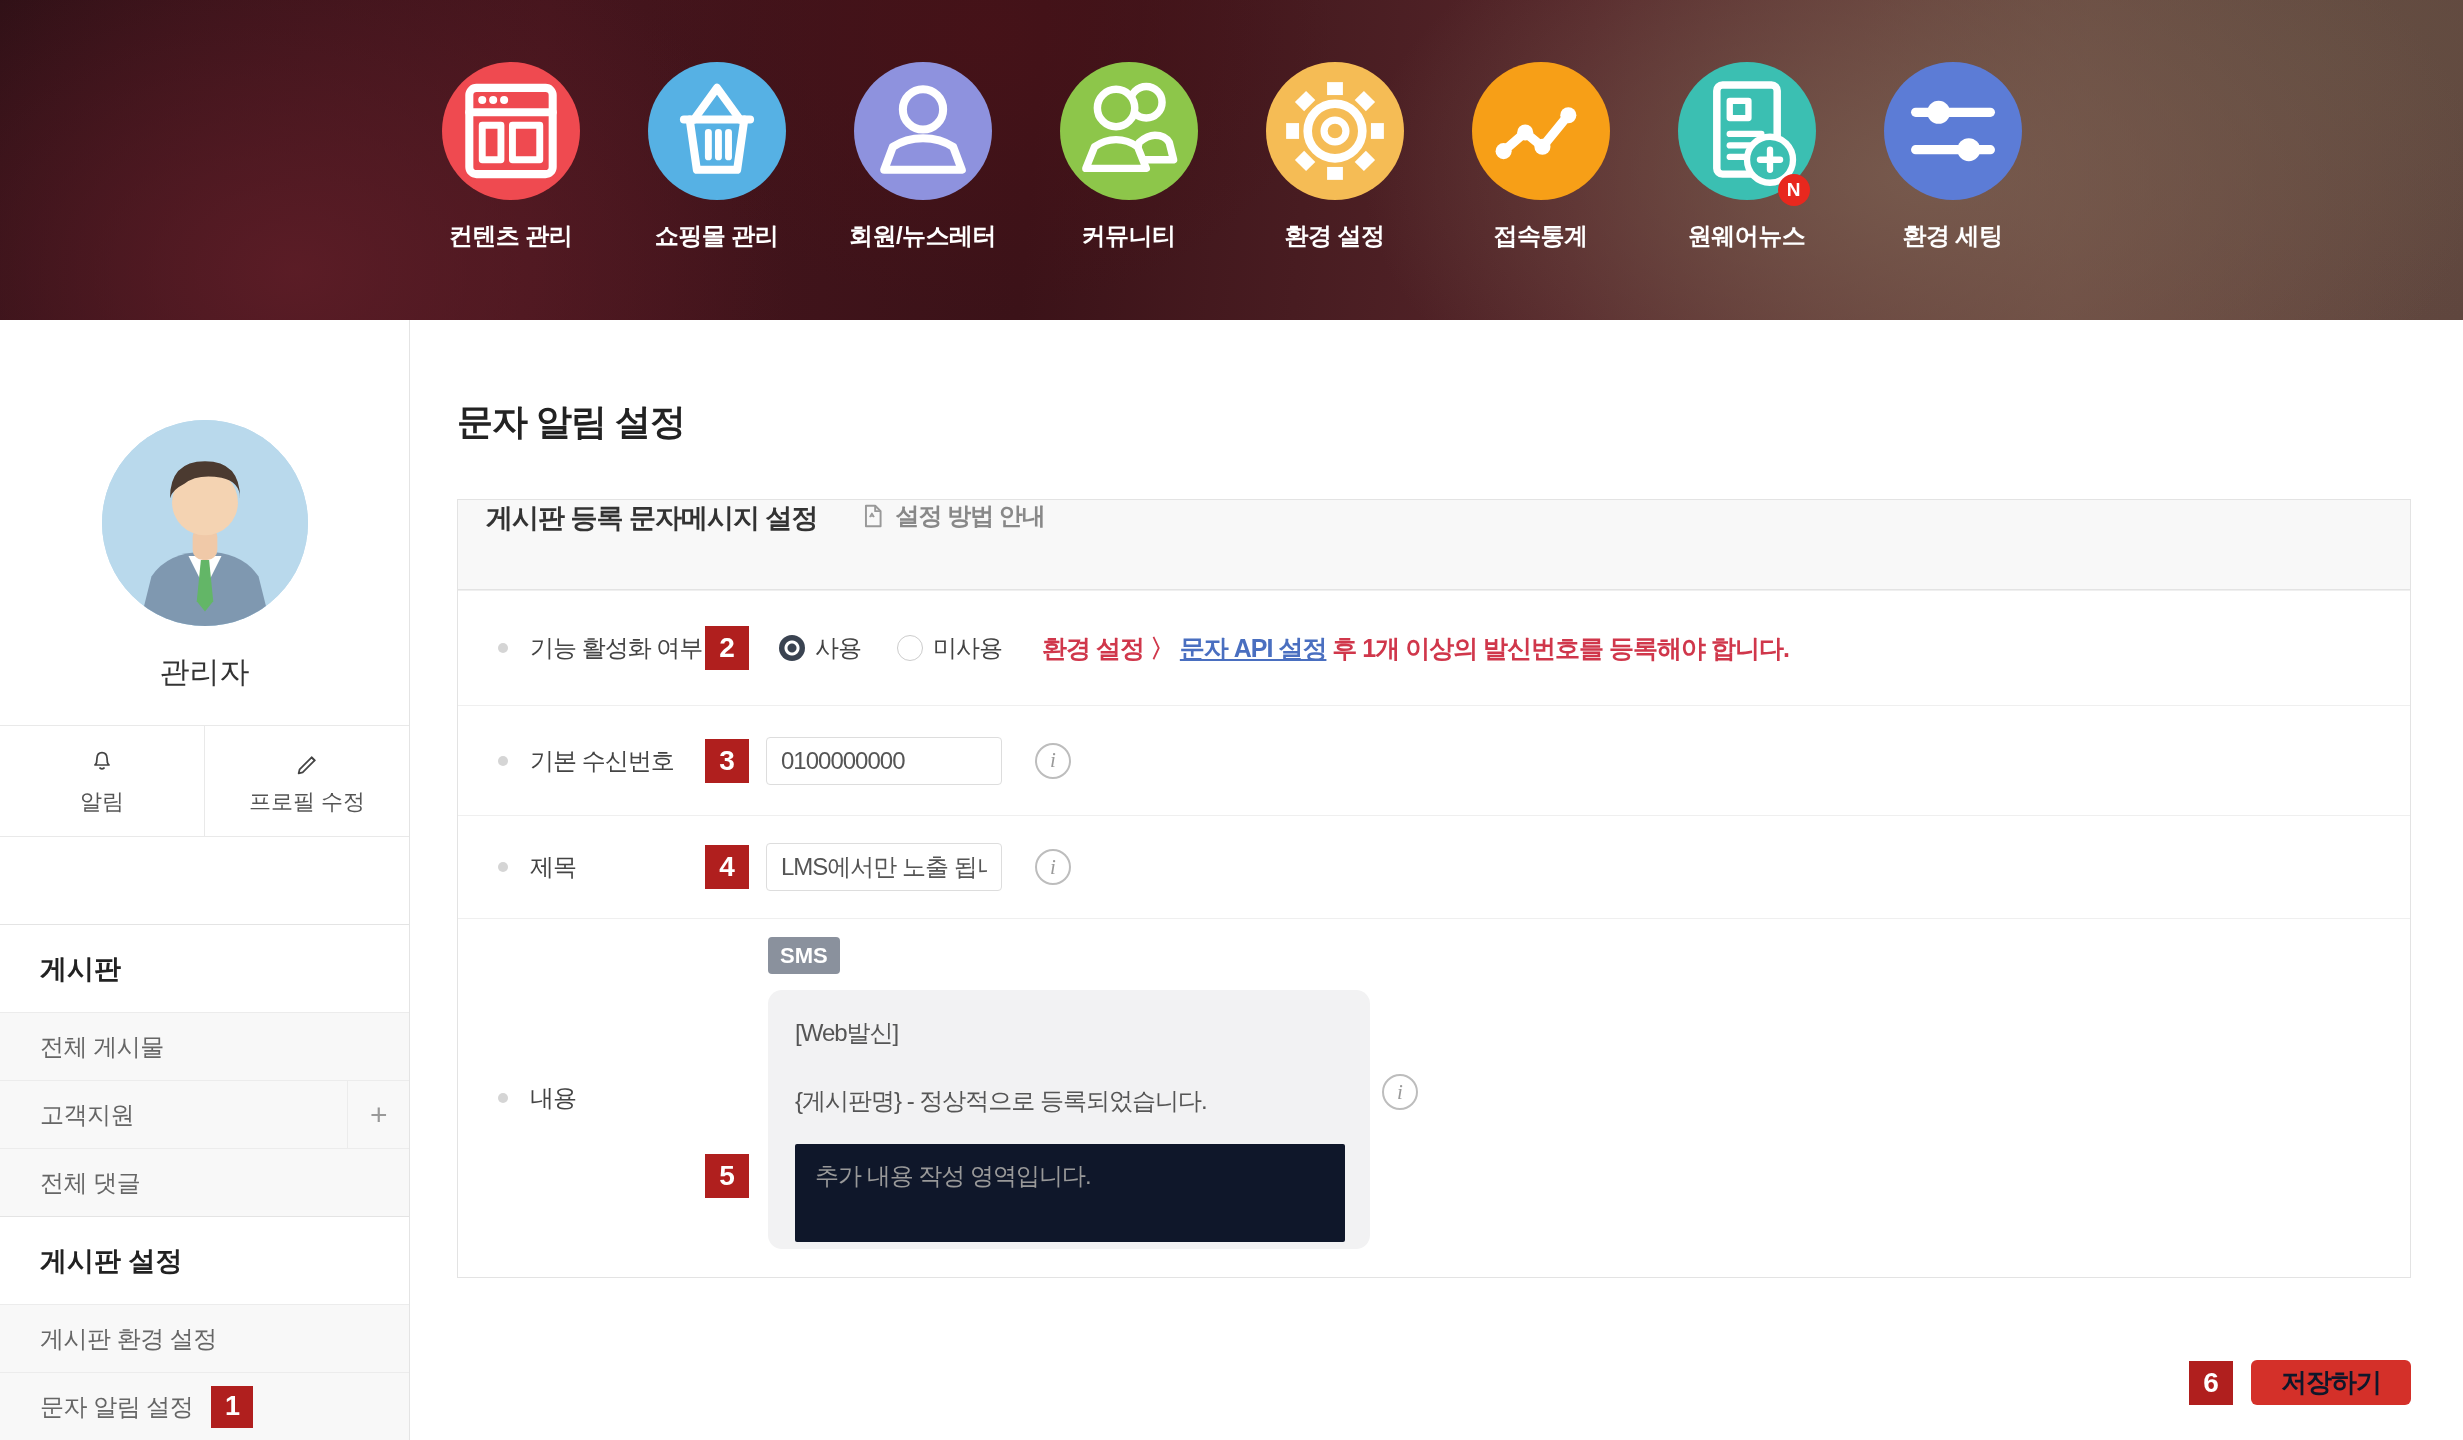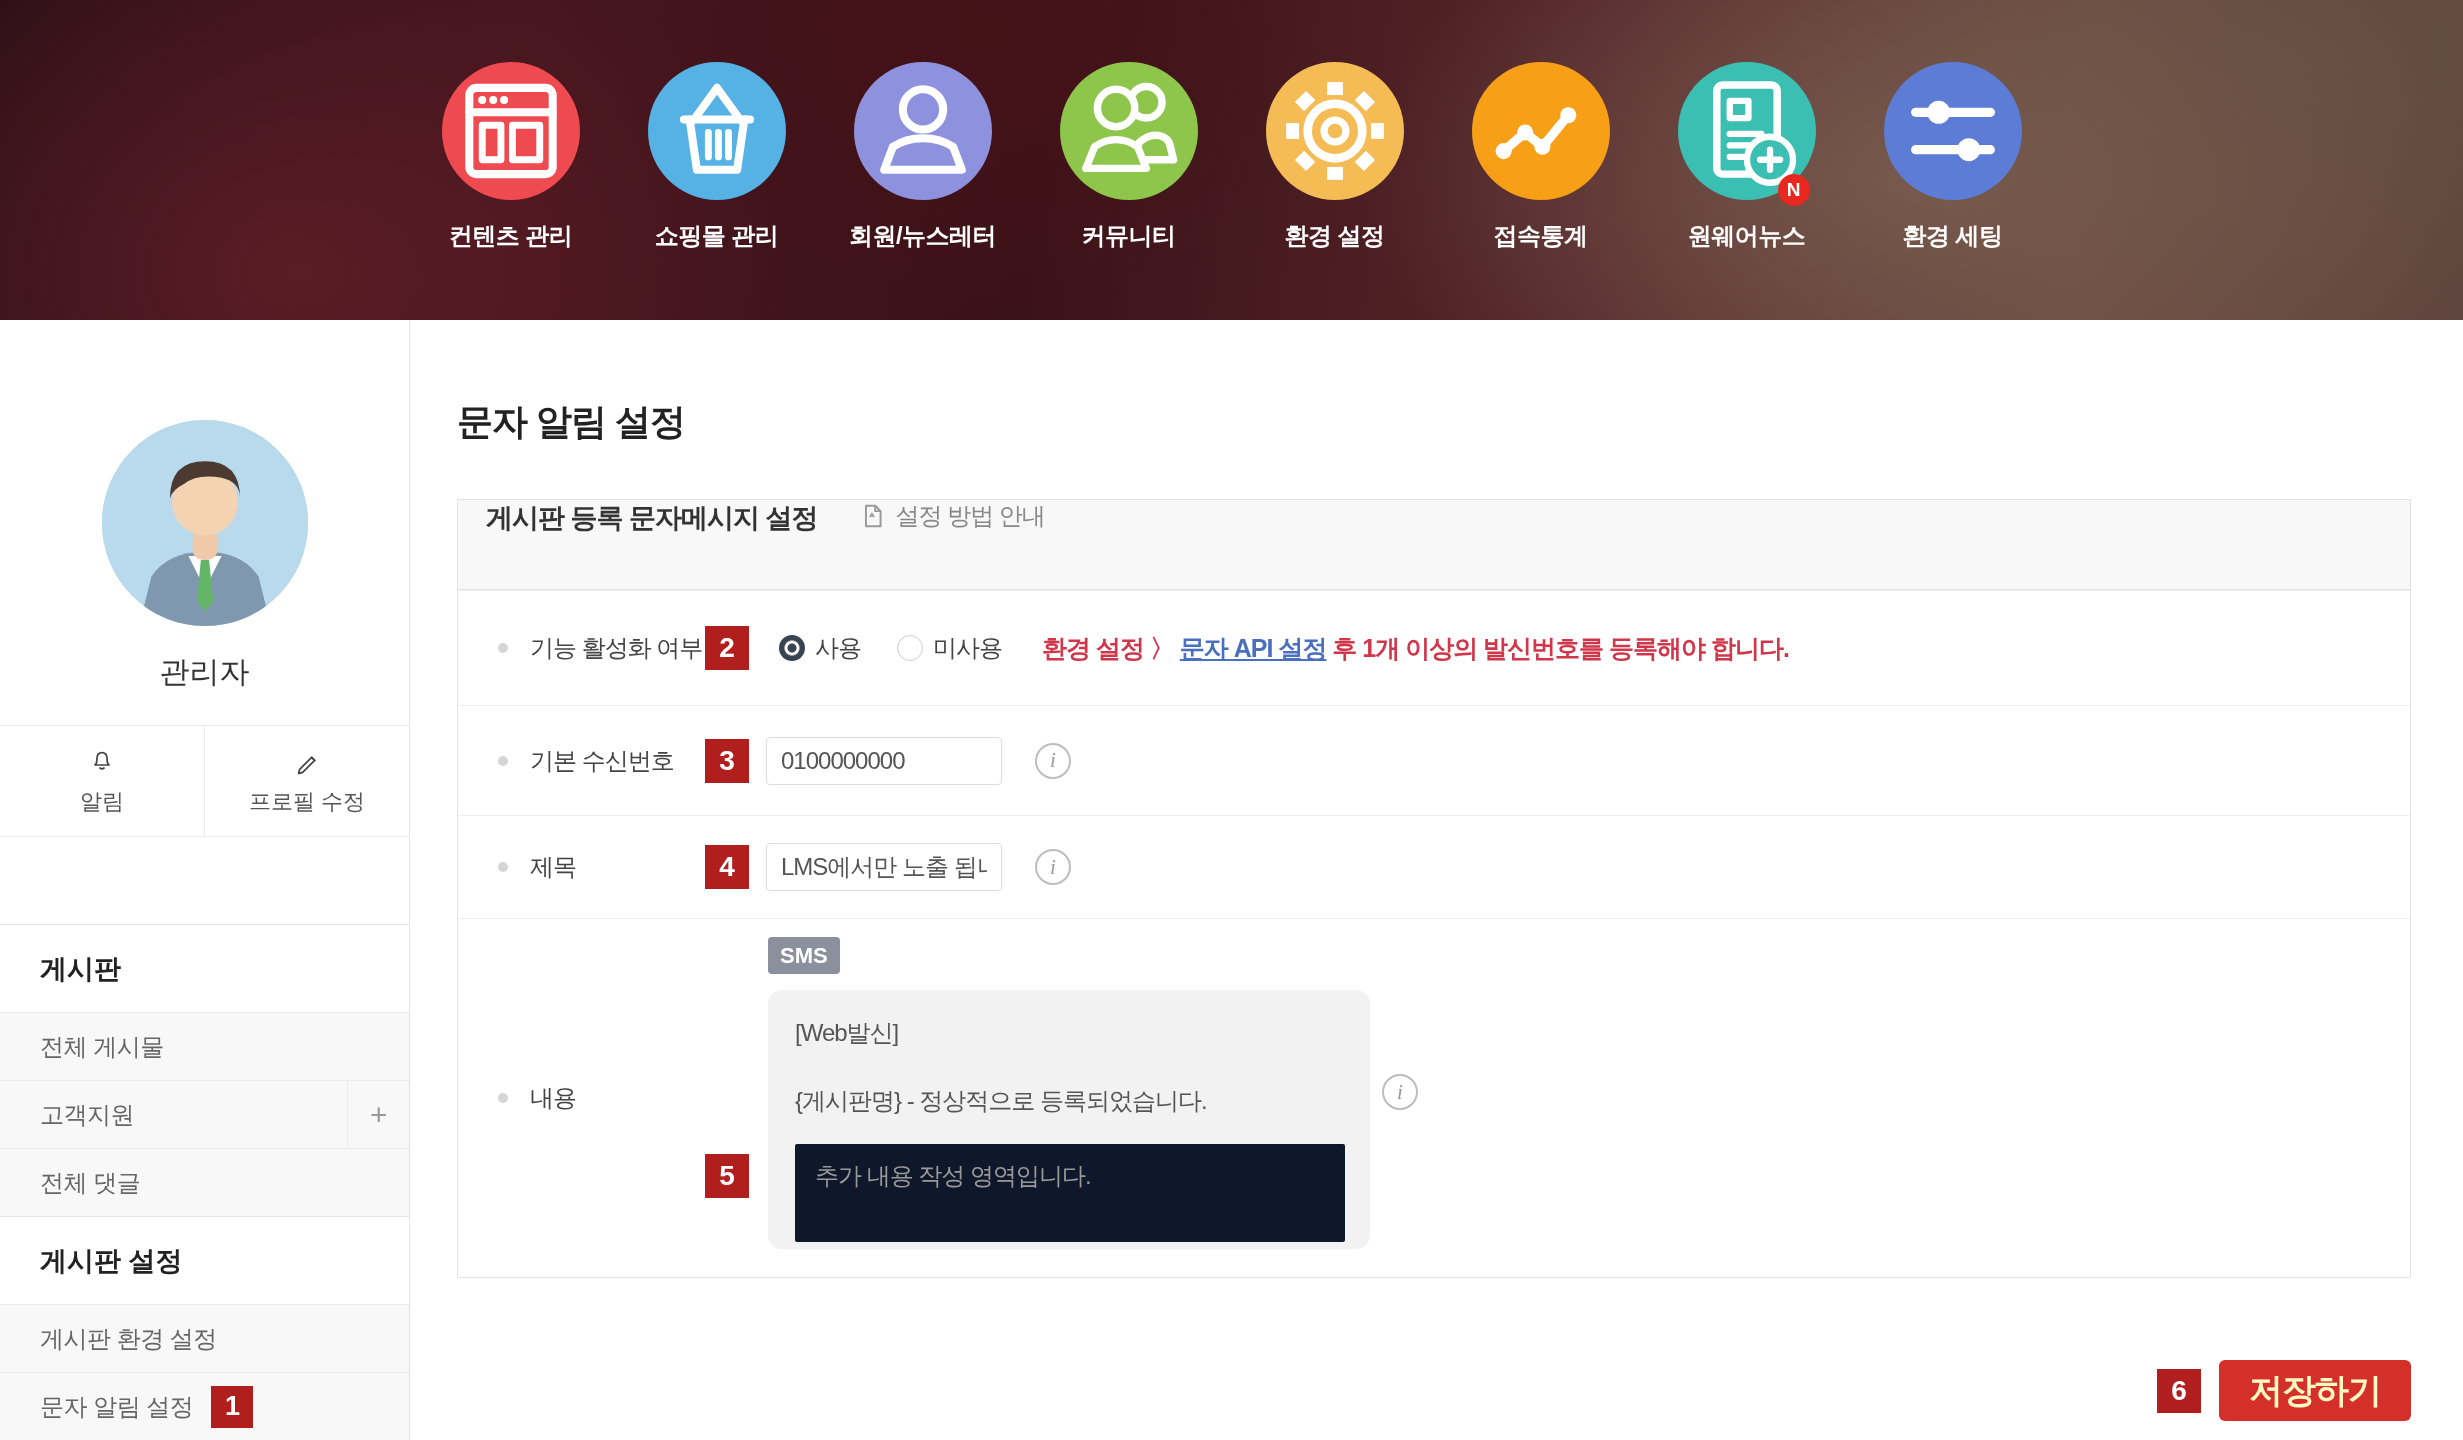--- a/index.html
+++ b/index.html
@@ -63,21 +63,21 @@
 
   
   .main { position:absolute; left:411px; top:320px; width:2052px; height:1120px; background:#fff; }
   .page-title { margin:78px 0 0 46px; font-size:36px; font-weight:700; color:#222; letter-spacing:-1px; }
 
   .panel { margin:52px 52px 0 46px; border:1px solid #e3e3e3; }
   .panel-header { height:90px; background:#f8f8f8; border-bottom:1px solid #e3e3e3;
                   display:flex; align-items:flex-start; padding-left:28px; }
   .panel-title { font-size:27px; font-weight:700; color:#333; letter-spacing:-1px; }
   .guide-link { margin-left:42px; display:flex; align-items:center; gap:10px; color:#888;
-                font-size:24px; letter-spacing:-1px; cursor:pointer; }
+                font-size:24px; letter-spacing:-1px; cursor:pointer;font-weight:bold; }
 
   .form-row { position:relative; display:flex; align-items:center; border-top:1px solid #efefef; }
   .form-row:first-of-type { border-top:none; }
   .row-enable  { height:115px; }
   .row-phone   { height:110px; }
   .row-subject { height:103px; }
   .row-content { height:359px; }
 
   .label-col { width:307px; display:flex; align-items:center; padding-left:40px; gap:22px; flex-shrink:0; }
   .bullet { width:10px; height:10px; border-radius:50%; background:#d5d5d5; flex-shrink:0; }
@@ -110,22 +110,22 @@
              color:#fff; font-size:22px; font-weight:700; align-items:center; margin-bottom:16px; }
   .msg-box { width:602px; height:259px; background:#f2f2f3; border-radius:14px; padding:28px 25px 0 27px; }
   .msg-line { font-size:24px; color:#555; letter-spacing:-1px; line-height:30px; }
   .msg-line + .msg-line { margin-top:38px; }
   .msg-textarea { margin-top:28px; width:550px; height:98px; background:#0f172a; border-radius:2px;
                   padding:16px 20px; font-size:24px; color:#999; letter-spacing:-1px; cursor:text; }
 
   .save-row { display:flex; justify-content:flex-end; align-items:center; gap:18px; margin:82px 52px 0 0; }
   .save-badge { width:44px; height:44px; background:#b01f1e; color:#fff; font-size:28px; font-weight:700;
                 display:flex; align-items:center; justify-content:center; }
-  .save-btn { height:61px; padding:0 30px; background:#d43029; border:none; border-radius:6px;
-              color:#fef9c3; font-size:34px; font-weight:700; letter-spacing:-1px;
+  .save-btn { height:45px; padding:0 30px; background:#d43029; border:none; border-radius:6px;
+              color:#0f172a; font-size:26px; font-weight:700; letter-spacing:-1px;
               display:flex; align-items:center; cursor:pointer; font-family:inherit; }
 
   svg { display:block; }
 </style>
 </head>
 <body>
 
 <header class="top-banner">
   <nav class="top-nav">
 

